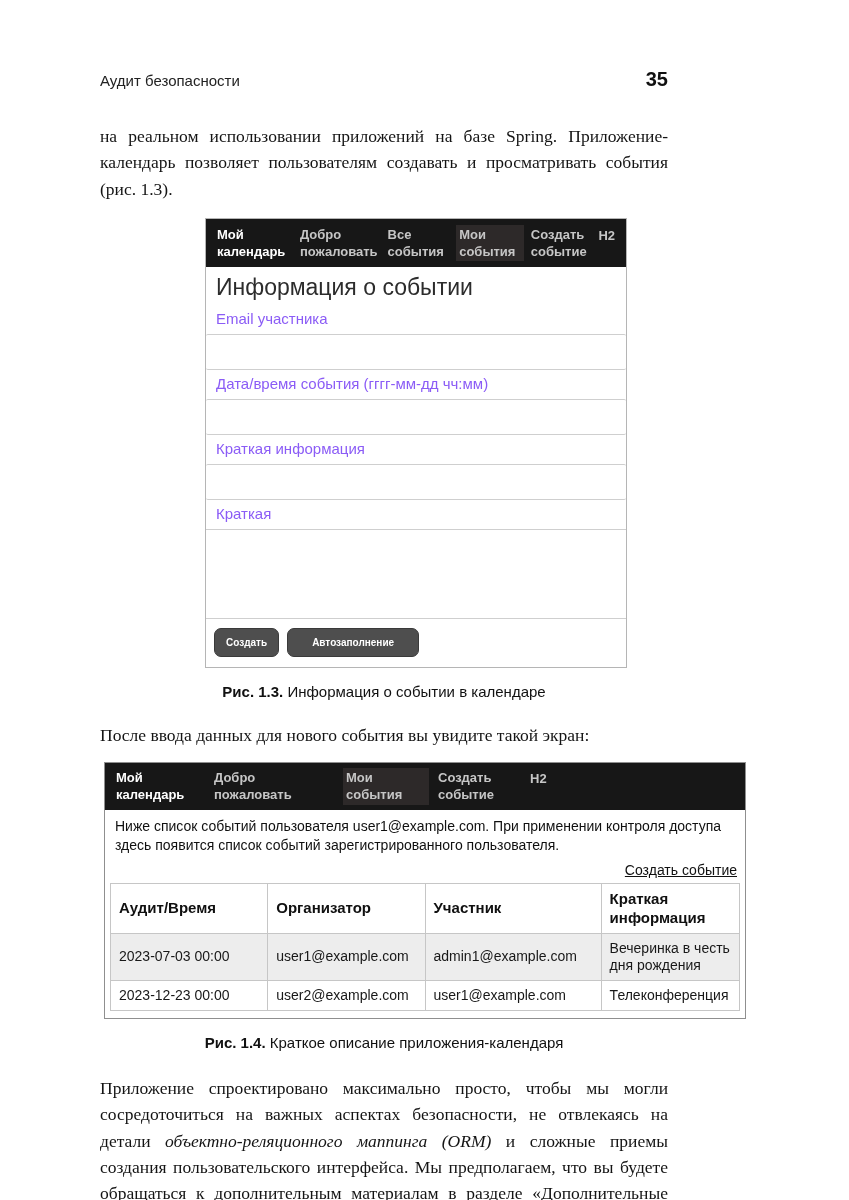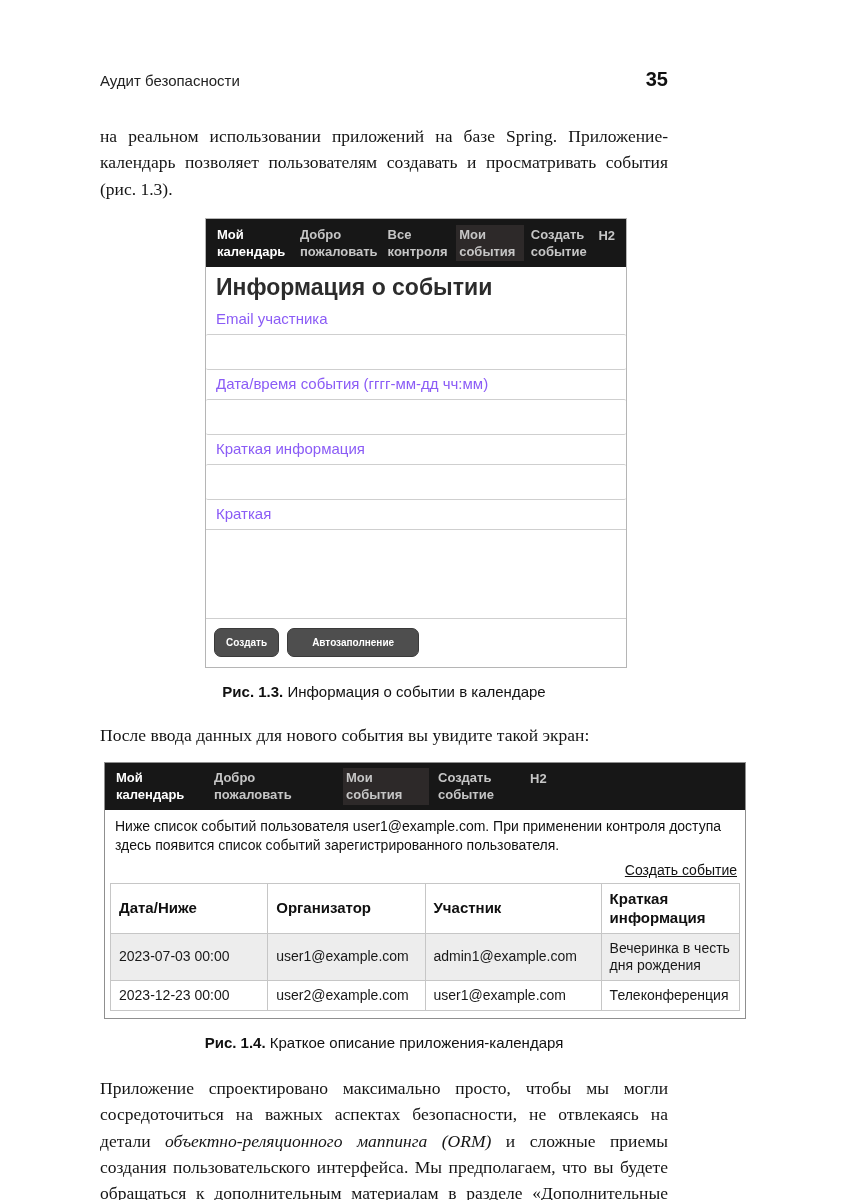--- a/index.html
+++ b/index.html
@@ -38,21 +38,21 @@
   
   .shot1 { width:422px; margin-left:105px; border:1px solid #b5b5b5; background:#fff; box-sizing:border-box; }
   .shot1 .brand        { width:82px; margin-right:6px; }
   .shot1 .nv-welcome   { width:88px; margin-right:4px; }
   .shot1 .nv-all       { width:72px; margin-right:4px; }
   .shot1 .nv-my        { width:72px; margin-right:4px; }
   .shot1 .nv-create    { width:72px; }
   .shot1 .nv-h2        { margin-left:auto; padding-top:2px; }
 
   .form-body { padding-top:2px; }
-  .form-heading { font-family:"Liberation Sans", sans-serif; font-size:23px; font-weight:700;
+  .form-heading { font-family:"Liberation Sans", sans-serif; font-size:23px; font-weight:400;
     color:#2c2c2c; margin:5px 10px 4px; }
   .field-label { display:block; font-family:"Liberation Sans", sans-serif; font-size:15px;
     color:#8b5cf6; padding:5px 10px 7px; }
   .field-input { height:34px; border-top:1px solid #cfcfcf; border-bottom:1px solid #cfcfcf;
     border-radius:2px; background:#fff; }
   .field-textarea { height:88px; border-top:1px solid #cfcfcf; border-bottom:1px solid #cfcfcf;
     background:#fff; }
   .btnrow { padding:9px 8px 10px; display:flex; gap:8px; }
   .app-btn { font-family:"Liberation Sans", sans-serif; font-weight:bold; font-size:10px;
     color:#fff; background:#4e4e4e; border:1px solid #3a3a3a; border-radius:7px;
@@ -96,21 +96,21 @@
     <span class="page-number">35</span>
   </header>
 
   <p class="body-text p1">на реальном использовании приложений на базе Spring. Приложение-календарь позволяет пользователям создавать и просматривать события (рис. 1.3).</p>
 
   <figure class="fig1">
     <div class="shot1">
       <nav class="appnav">
         <span class="navitem brand">Мой календарь</span>
         <span class="navitem nv-welcome">Добро пожаловать</span>
-        <span class="navitem nv-all">Все контроля</span>
+        <span class="navitem nv-all">Все события</span>
         <span class="navitem nv-my active">Мои события</span>
         <span class="navitem nv-create">Создать событие</span>
         <span class="navitem nv-h2">H2</span>
       </nav>
       <div class="form-body">
         <h1 class="form-heading">Информация о событии</h1>
 
         <label class="field-label">Email участника</label>
         <div class="field-input"></div>
 
@@ -152,21 +152,21 @@
 
       <table class="events-table">
         <colgroup>
             <col class="col-dt">
             <col class="col-org">
             <col class="col-att">
             <col class="col-sum">
           </colgroup>
         <thead>
           <tr>
-            <th>Дата/Ниже</th>
+            <th>Аудит/Время</th>
             <th>Организатор</th>
             <th>Участник</th>
             <th>Краткая информация</th>
           </tr>
         </thead>
         <tbody>
           <tr class="alt">
             <td>2023-07-03 00:00</td>
             <td>user1@example.com</td>
             <td>admin1@example.com</td>

